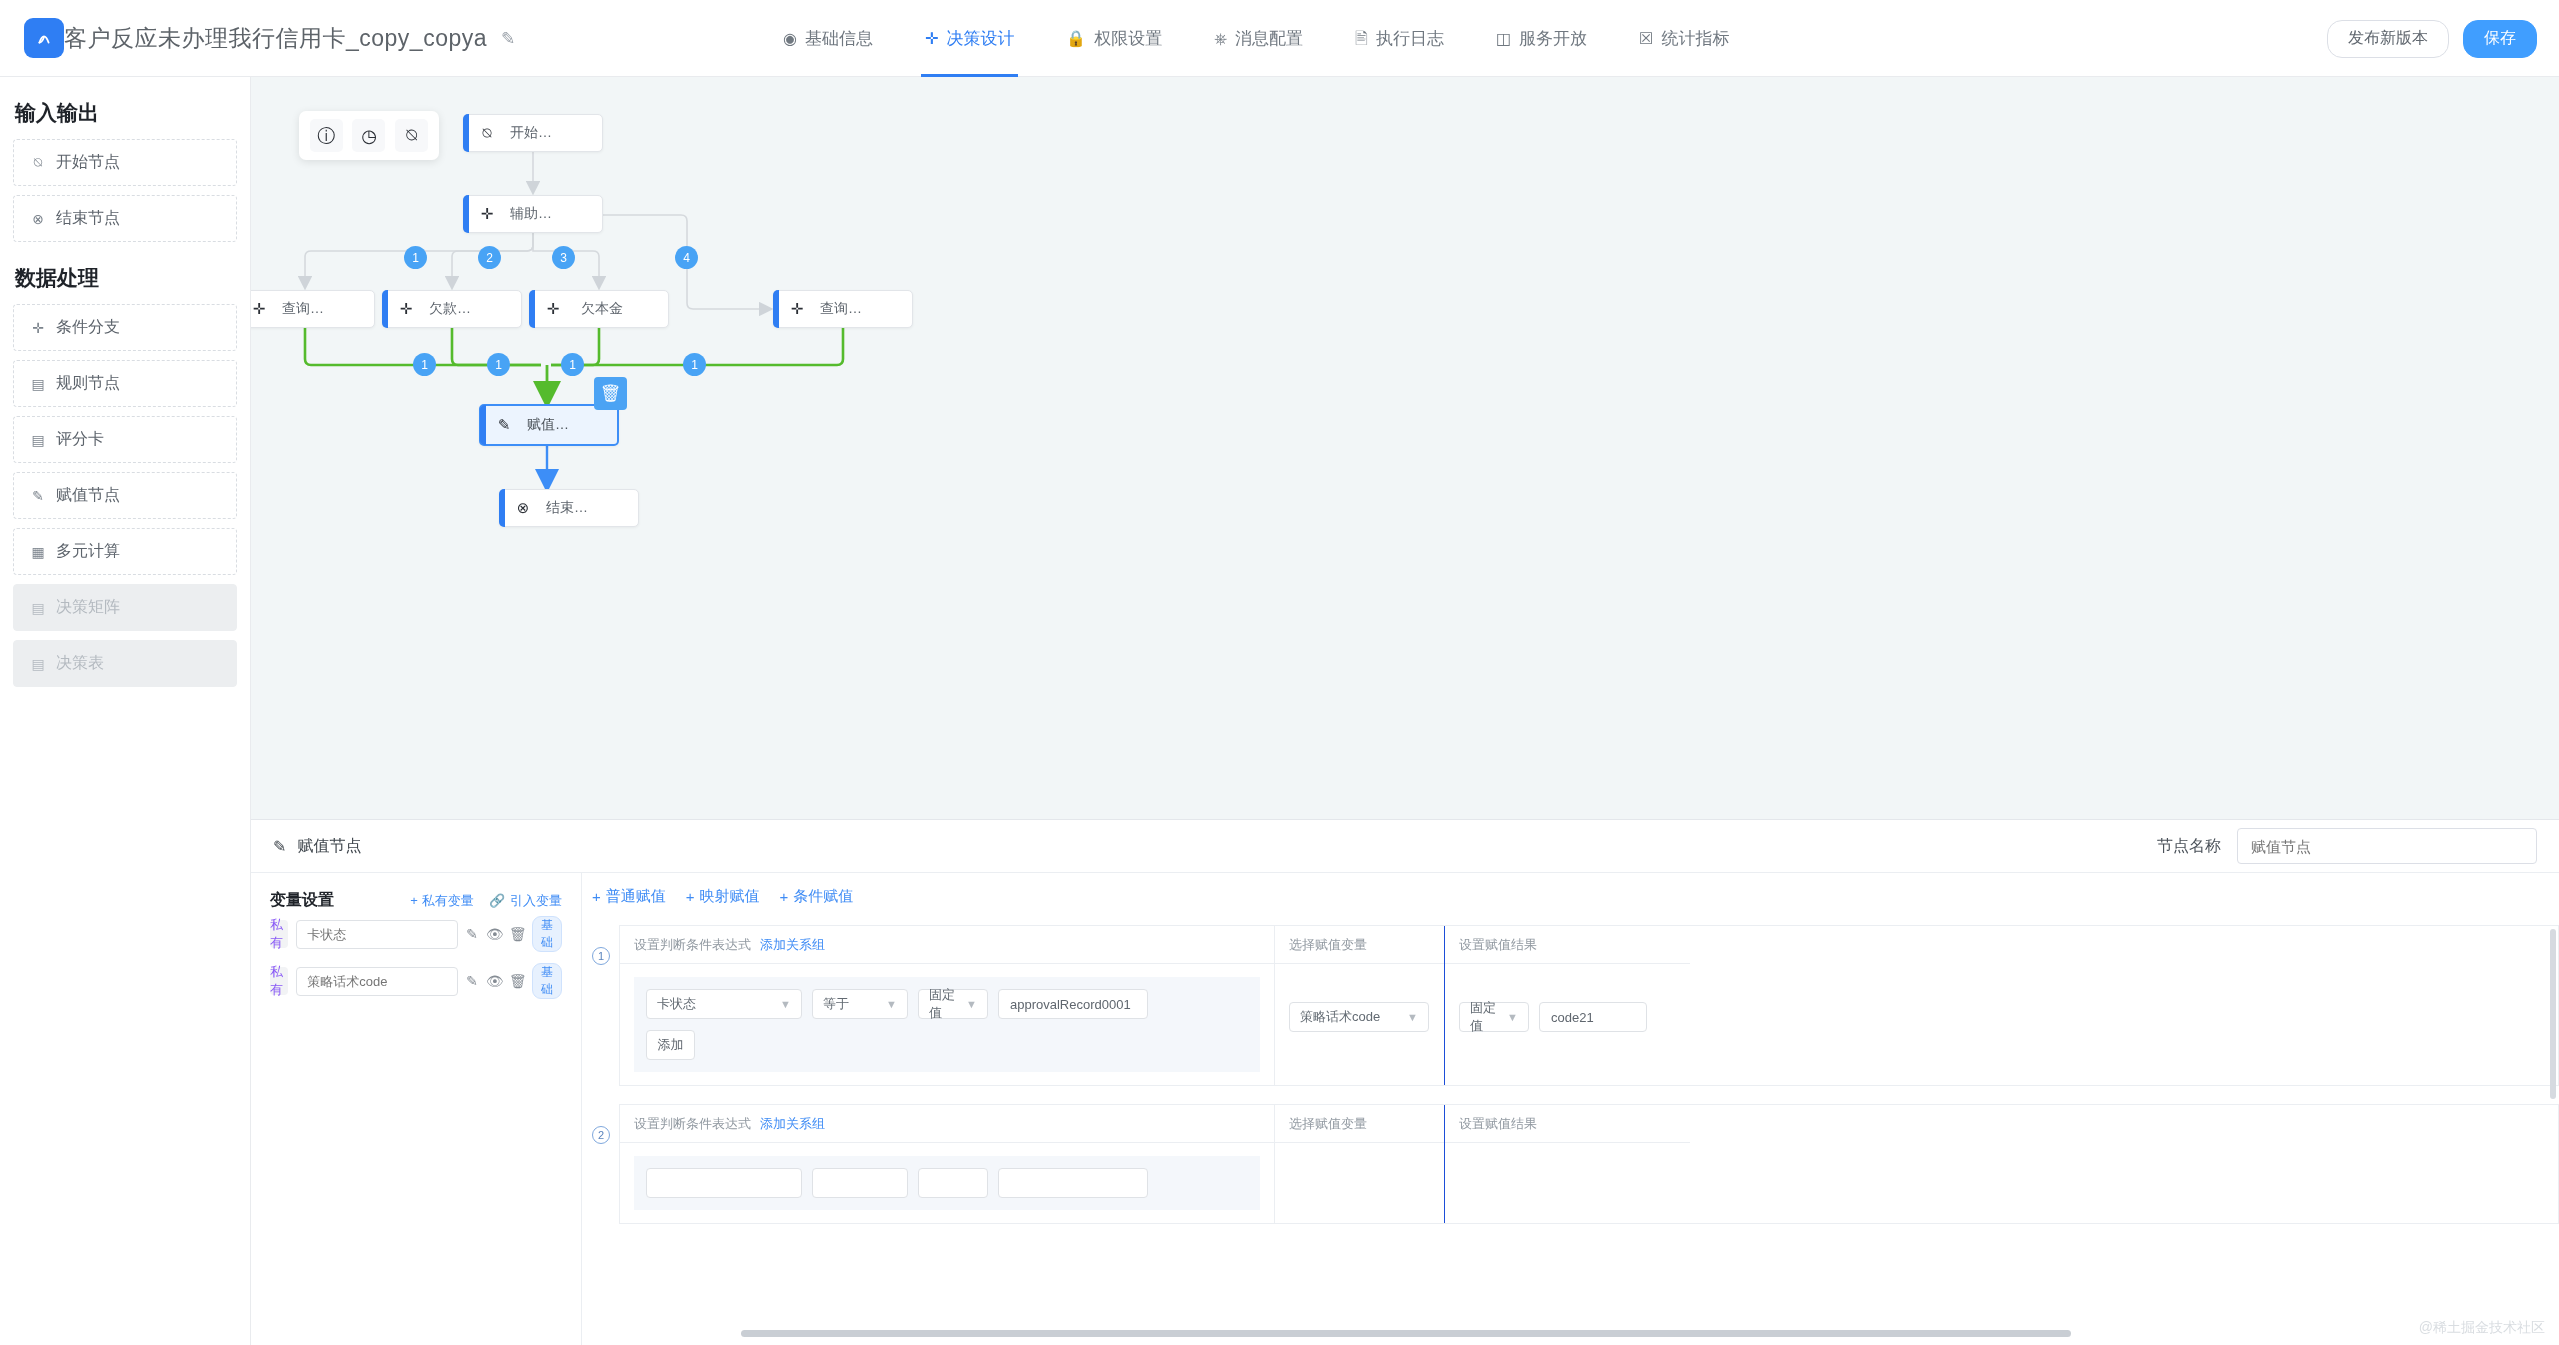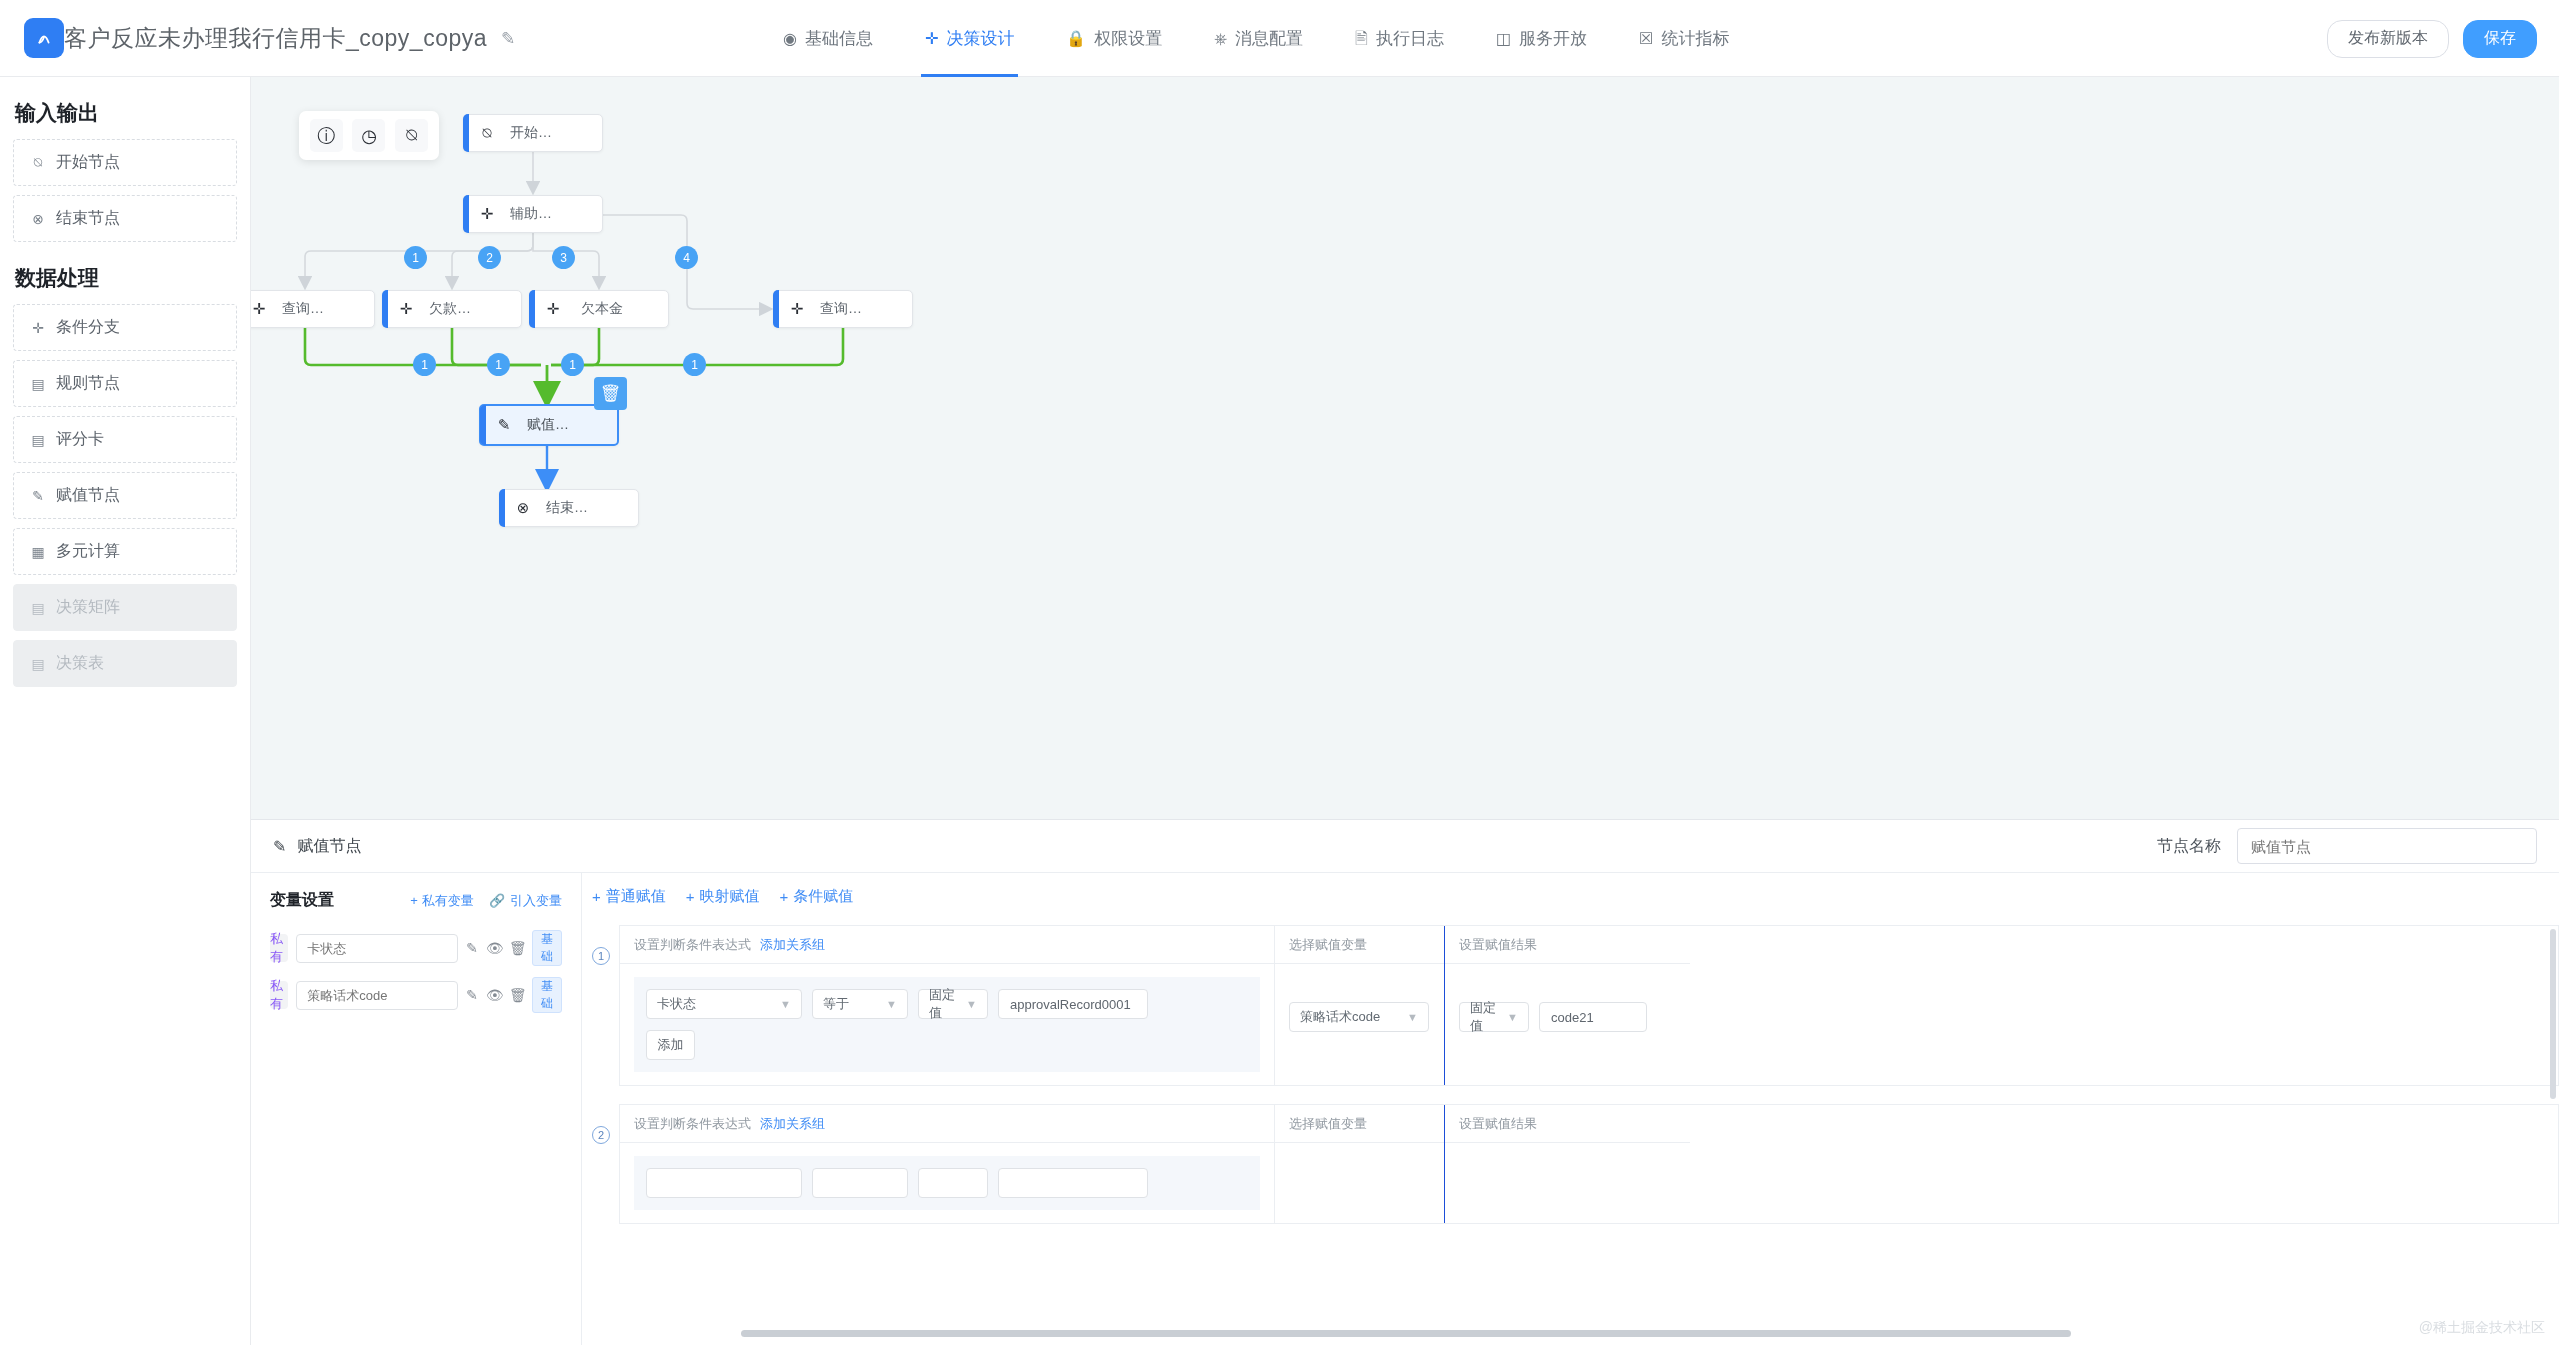--- a/index.html
+++ b/index.html
@@ -108,36 +108,36 @@
   .ph-left{display:flex;align-items:center;gap:11px;font-size:16px;color:#3d444b;}
   .ph-right{display:flex;align-items:center;gap:16px;}
   .ph-right .lbl{font-size:16px;color:#4a5159;}
   .nameinput{
     width:300px;height:36px;border:1px solid #dcdfe6;border-radius:4px;
     padding:0 13px;font-size:15px;color:#8c939d;
     font-family:"Liberation Sans",sans-serif;background:#fff;
   }
   .panel-body{display:flex;height:473px;}
   .varpane{width:331px;border-right:1px solid #ebeef2;padding:17px 19px 0 19px;}
-  .varpane-head{display:flex;align-items:center;justify-content:space-between;margin-bottom:19px;gap:36px;}
+  .varpane-head{display:flex;align-items:center;justify-content:space-between;margin-bottom:5px;gap:36px;}
   .varpane-title{font-size:16px;font-weight:bold;color:#1f2329;}
   .varpane-actions{display:flex;align-items:center;gap:16px;}
   .vp-act{font-size:13px;color:#3f8cf5;display:flex;align-items:center;gap:4px;cursor:pointer;}
   .varrow{display:flex;align-items:center;gap:8px;margin-bottom:11px;}
   .vtag{
     width:41px;height:28px;background:#f2f3f5;border-radius:4px;color:#8b5cf6;font-size:13px;
     display:flex;align-items:center;justify-content:center;
   }
   .vinput{
     width:162px;height:29px;border:1px solid #dfe2e6;border-radius:4px;padding:0 10px;
     font-size:13px;color:#7d848c;background:#fff;font-family:"Liberation Sans",sans-serif;
   }
   .vicon{font-size:14px;color:#858c94;cursor:pointer;width:15px;text-align:center;}
   .vbasic{
-    height:21px;padding:17px 8px;background:#e7f1fe;border:1px solid #cfe2fd;border-radius:3px;
+    height:21px;padding:17px 8px;background:#e7f1fe;border:1px solid #cfe2fd;border-radius:9px;
     color:#3f8cf5;font-size:12px;display:flex;align-items:center;cursor:pointer;
   }
   .rulepane{flex:1;position:relative;overflow:hidden;}
   .rule-tabs{display:flex;align-items:center;gap:20px;padding:14px 0 11px 10px;}
   .rt{font-size:15px;color:#3f8cf5;display:flex;align-items:center;gap:5px;cursor:pointer;}
   .rule-scroll{position:absolute;left:0;top:52px;right:0;bottom:0;overflow:hidden;}
   .rule-item{display:flex;align-items:flex-start;padding-left:10px;margin-bottom:18px;}
   .rnum{
     width:18px;height:18px;border-radius:50%;border:1px solid #7fa8dd;color:#5b84bd;font-size:11px;
     display:flex;align-items:center;justify-content:center;margin:22px 9px 0 0;flex:none;

